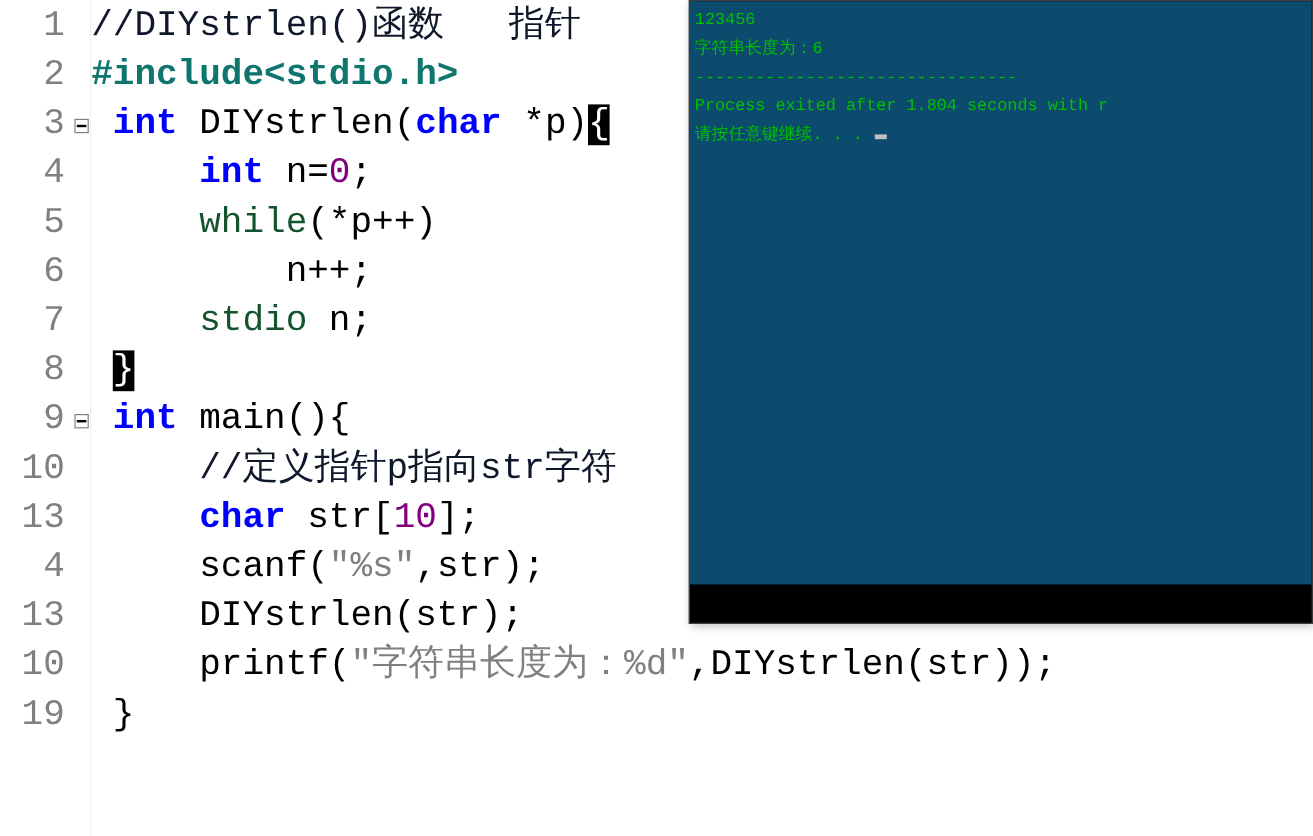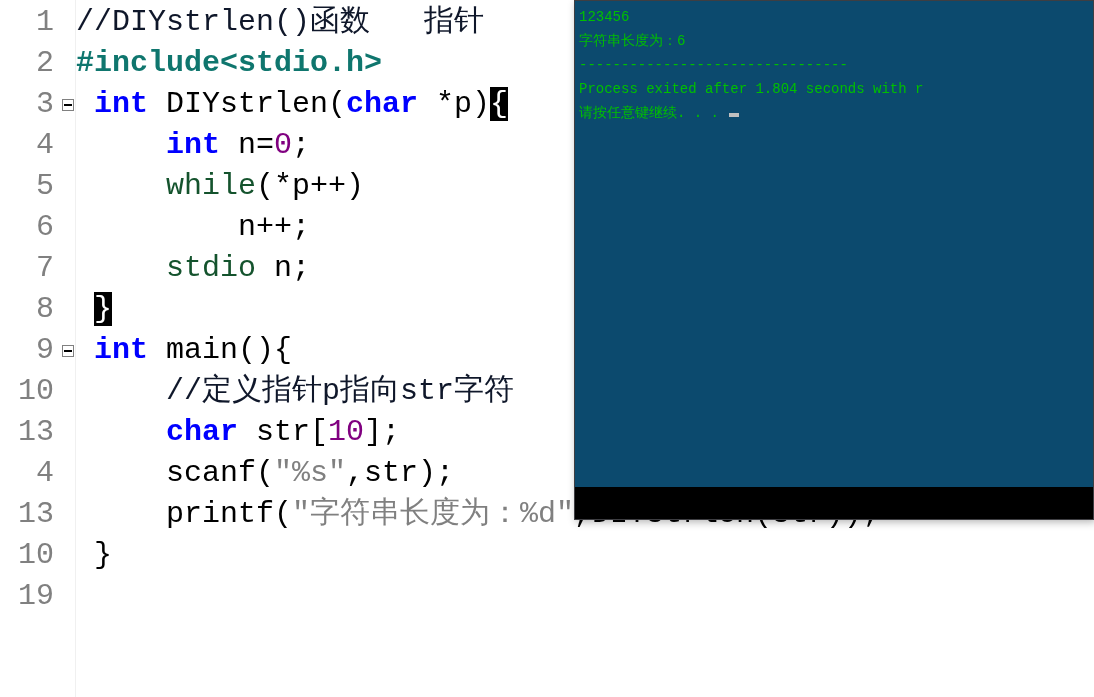--- a/index.html
+++ b/index.html
@@ -184,20 +184,21 @@
       <div class="code-line"> <span class="type">int</span> DIYstrlen(<span class="type">char</span> *p)<span class="cursor-block">{</span></div>
       <div class="code-line">     <span class="type">int</span> n=<span class="num">0</span>;</div>
       <div class="code-line">     <span class="keyword">while</span>(*p++)</div>
       <div class="code-line">         n++;</div>
       <div class="code-line">     <span class="keyword">stdio</span> n;</div>
       <div class="code-line"> <span class="cursor-block">}</span></div>
       <div class="code-line"> <span class="type">int</span> main(){</div>
       <div class="code-line">     <span class="comment">//定义指针p指向str字符</span></div>
       <div class="code-line">     <span class="type">char</span> str[<span class="num">10</span>];</div>
       <div class="code-line">     scanf(<span class="string">"%s"</span>,str);</div>
+      <div class="code-line">     DIYstrlen(str);</div>
       <div class="code-line">     printf(<span class="string">"字符串长度为：%d"</span>,DIYstrlen(str));</div>
       <div class="code-line"> }</div>
     </div>
 </div>
 
 <div class="console">
   <div class="console-body">123456
 字符串长度为：6
 --------------------------------
 Process exited after 1.804 seconds with r

